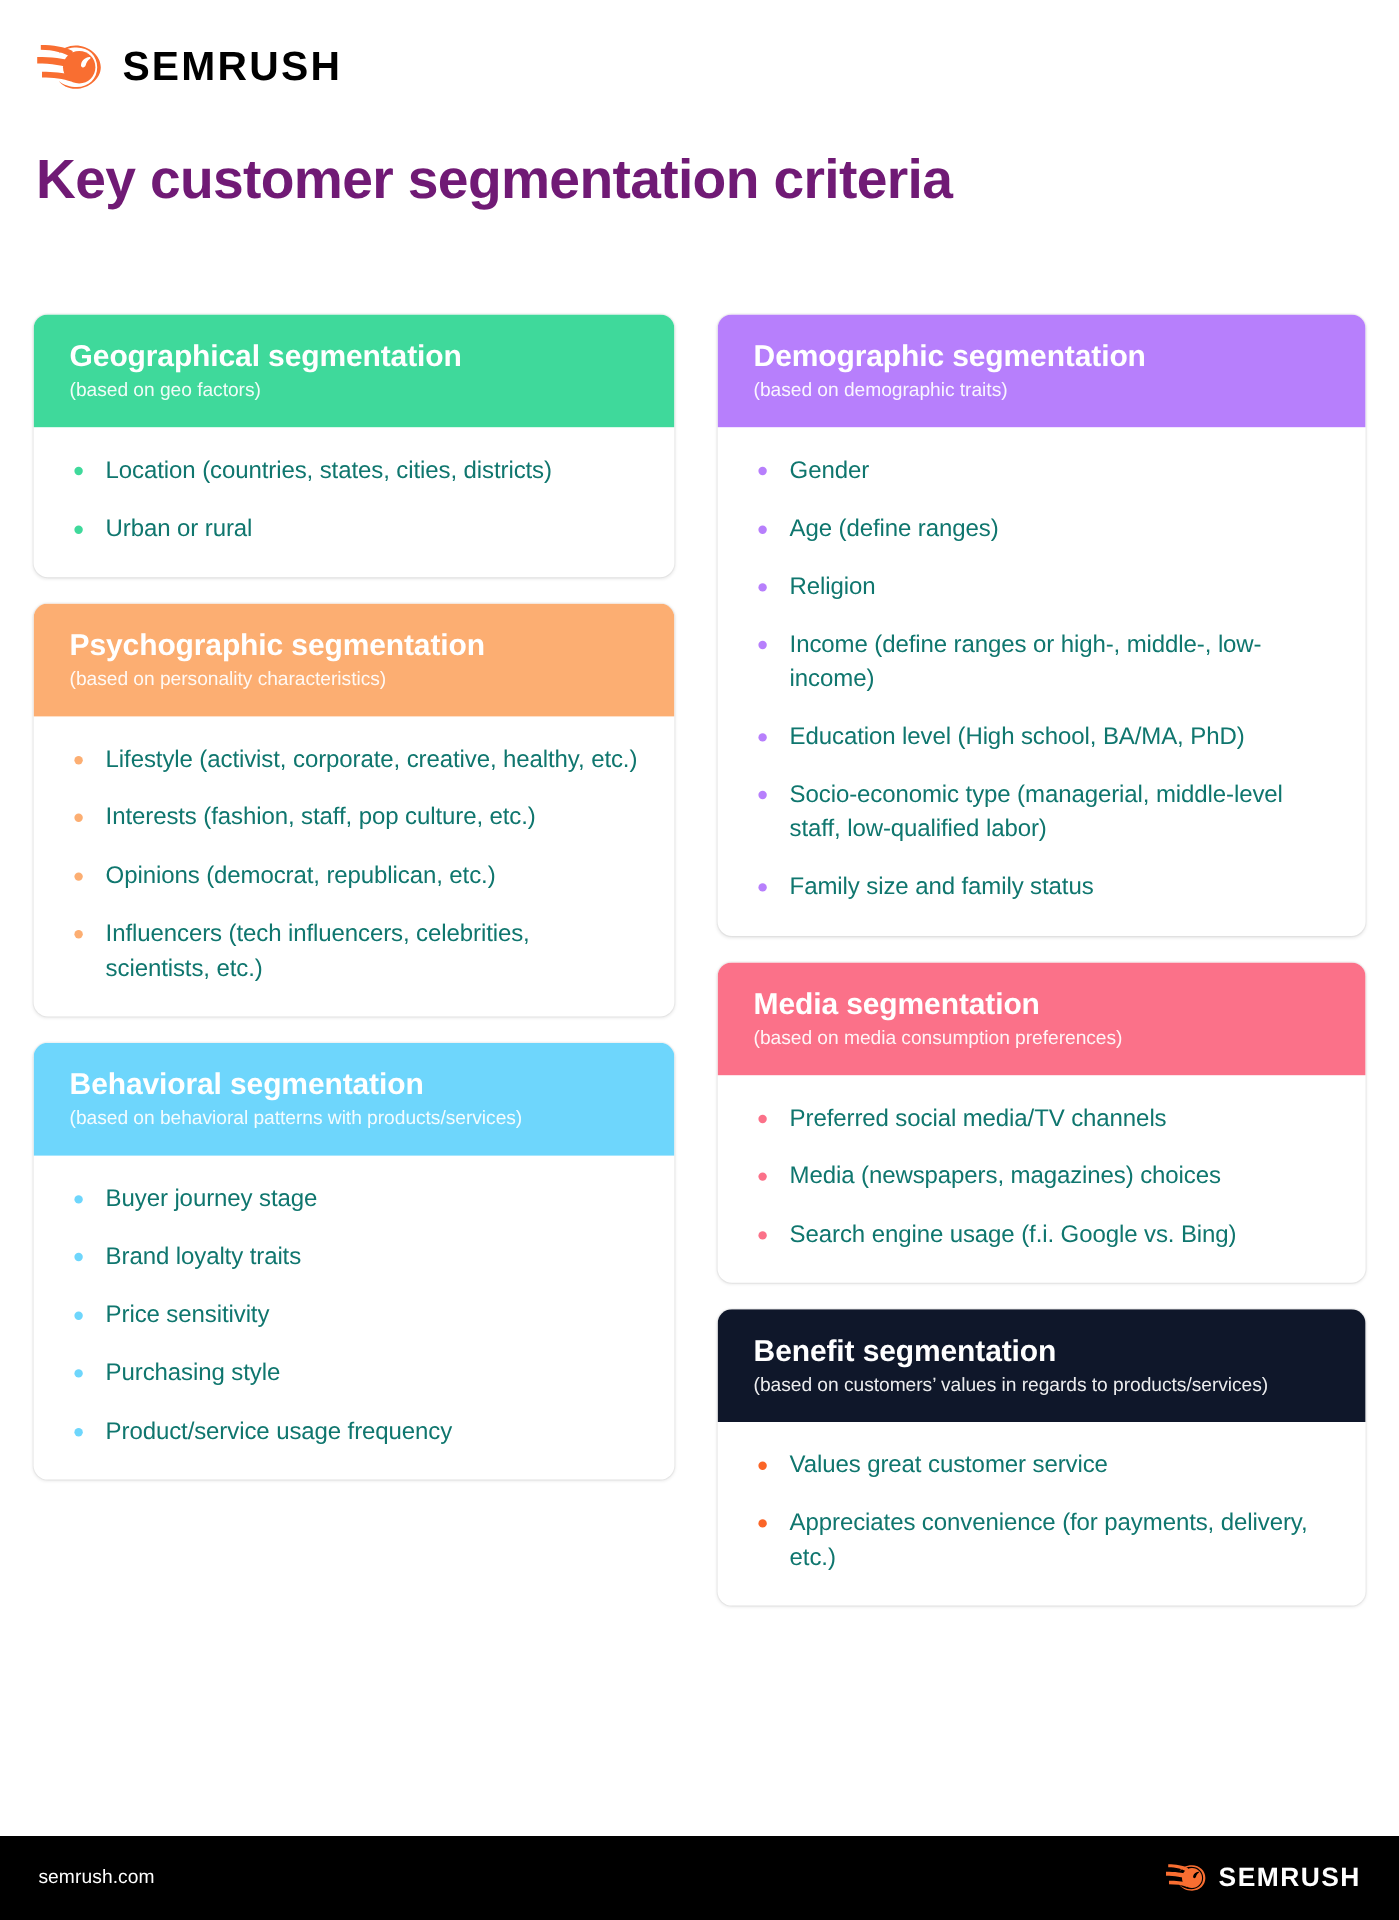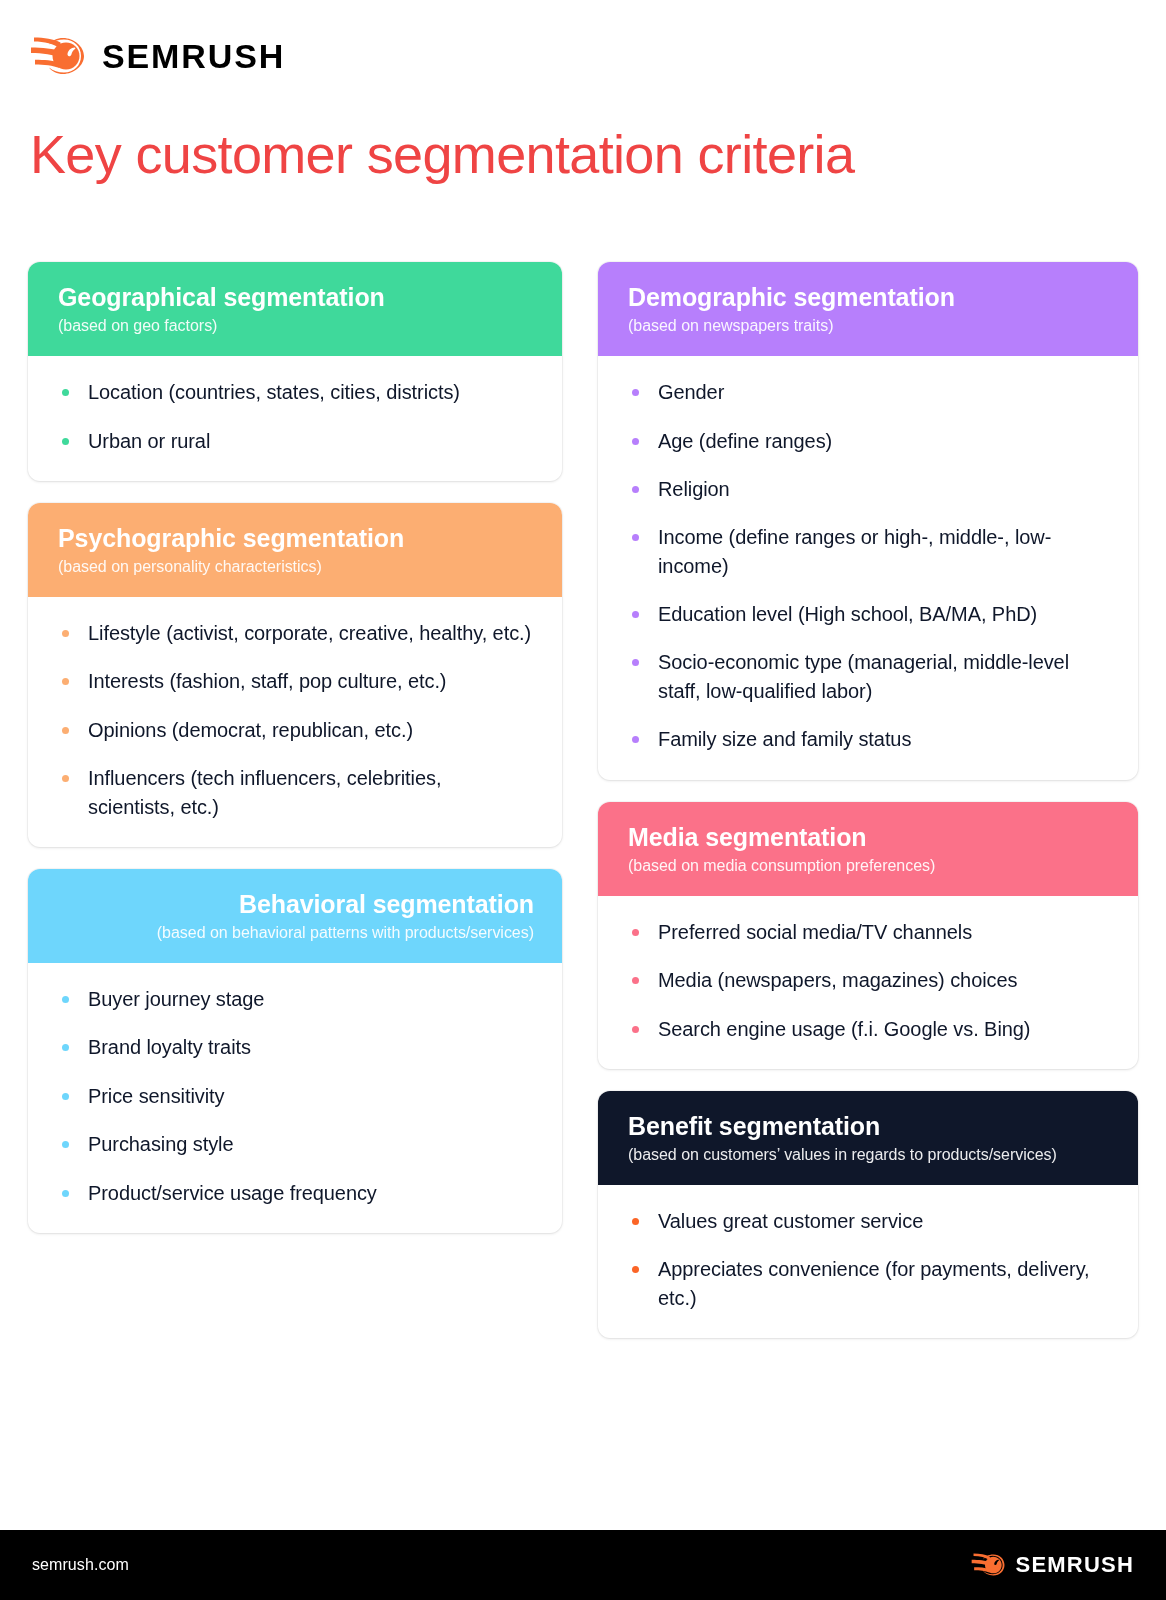--- a/index.html
+++ b/index.html
@@ -37,24 +37,24 @@
     line-height: 1;
     font-family: "Liberation Sans", sans-serif;
   }
 
   
   .page-title {
     position: absolute;
     top: 124px;
     left: 30px;
     width: 1100px;
-    font-size: 54px;
-    font-weight: 400;
+    font-size: 46px;
+    font-weight: 700;
     letter-spacing: -0.012em;
-    color: #ef4444;
+    color: #701a75;
     line-height: 1.12;
   }
 
   
   .columns {
     position: absolute;
     top: 262px;
     left: 28px;
     width: 1110px;
     display: flex;
@@ -92,21 +92,21 @@
   .card-body {
     padding: 22px 30px 26px 30px;
   }
   .bullet-list { list-style: none; }
   .bullet-item {
     position: relative;
     padding-left: 30px;
     margin-bottom: 20px;
     font-size: 20px;
     line-height: 1.42;
-    color: #0f172a;
+    color: #0f766e;
     letter-spacing: -0.004em;
   }
   .bullet-item:last-child { margin-bottom: 0; margin-top: 16px; }
   .bullet-item::before {
     content: "";
     position: absolute;
     left: 4px;
     top: 11px;
     width: 7px;
     height: 7px;
@@ -187,40 +187,40 @@
           <div class="card-body">
             <ul class="bullet-list">
               <li class="bullet-item" style="--dot: #fcae72;">Lifestyle (activist, corporate, creative, healthy, etc.)</li>
               <li class="bullet-item" style="--dot: #fcae72;">Interests (fashion, staff, pop culture, etc.)</li>
               <li class="bullet-item" style="--dot: #fcae72;">Opinions (democrat, republican, etc.)</li>
               <li class="bullet-item" style="--dot: #fcae72;">Influencers (tech influencers, celebrities, scientists, etc.)</li>
             </ul>
           </div>
         </div>
         <div class="card">
-          <div class="card-head" style="background: rgb(110, 214, 252); text-align: right;">
+          <div class="card-head" style="background: rgb(110, 214, 252);">
             <div class="card-title">Behavioral segmentation</div>
             <div class="card-sub">(based on behavioral patterns with products/services)</div>
           </div>
           <div class="card-body">
             <ul class="bullet-list">
               <li class="bullet-item" style="--dot: #6ed6fc;">Buyer journey stage</li>
               <li class="bullet-item" style="--dot: #6ed6fc;">Brand loyalty traits</li>
               <li class="bullet-item" style="--dot: #6ed6fc;">Price sensitivity</li>
               <li class="bullet-item" style="--dot: #6ed6fc;">Purchasing style</li>
               <li class="bullet-item" style="--dot: #6ed6fc;">Product/service usage frequency</li>
             </ul>
           </div>
         </div>
       </div>
     <div class="col col-right" id="col-right">
         <div class="card">
           <div class="card-head" style="background: rgb(183, 127, 252);">
             <div class="card-title">Demographic segmentation</div>
-            <div class="card-sub">(based on newspapers traits)</div>
+            <div class="card-sub">(based on demographic traits)</div>
           </div>
           <div class="card-body">
             <ul class="bullet-list">
               <li class="bullet-item" style="--dot: #b77ffc;">Gender</li>
               <li class="bullet-item" style="--dot: #b77ffc;">Age (define ranges)</li>
               <li class="bullet-item" style="--dot: #b77ffc;">Religion</li>
               <li class="bullet-item" style="--dot: #b77ffc;">Income (define ranges or high-, middle-, low-income)</li>
               <li class="bullet-item" style="--dot: #b77ffc;">Education level (High school, BA/MA, PhD)</li>
               <li class="bullet-item" style="--dot: #b77ffc;">Socio-economic type (managerial, middle-level staff, low-qualified labor)</li>
               <li class="bullet-item" style="--dot: #b77ffc;">Family size and family status</li>

